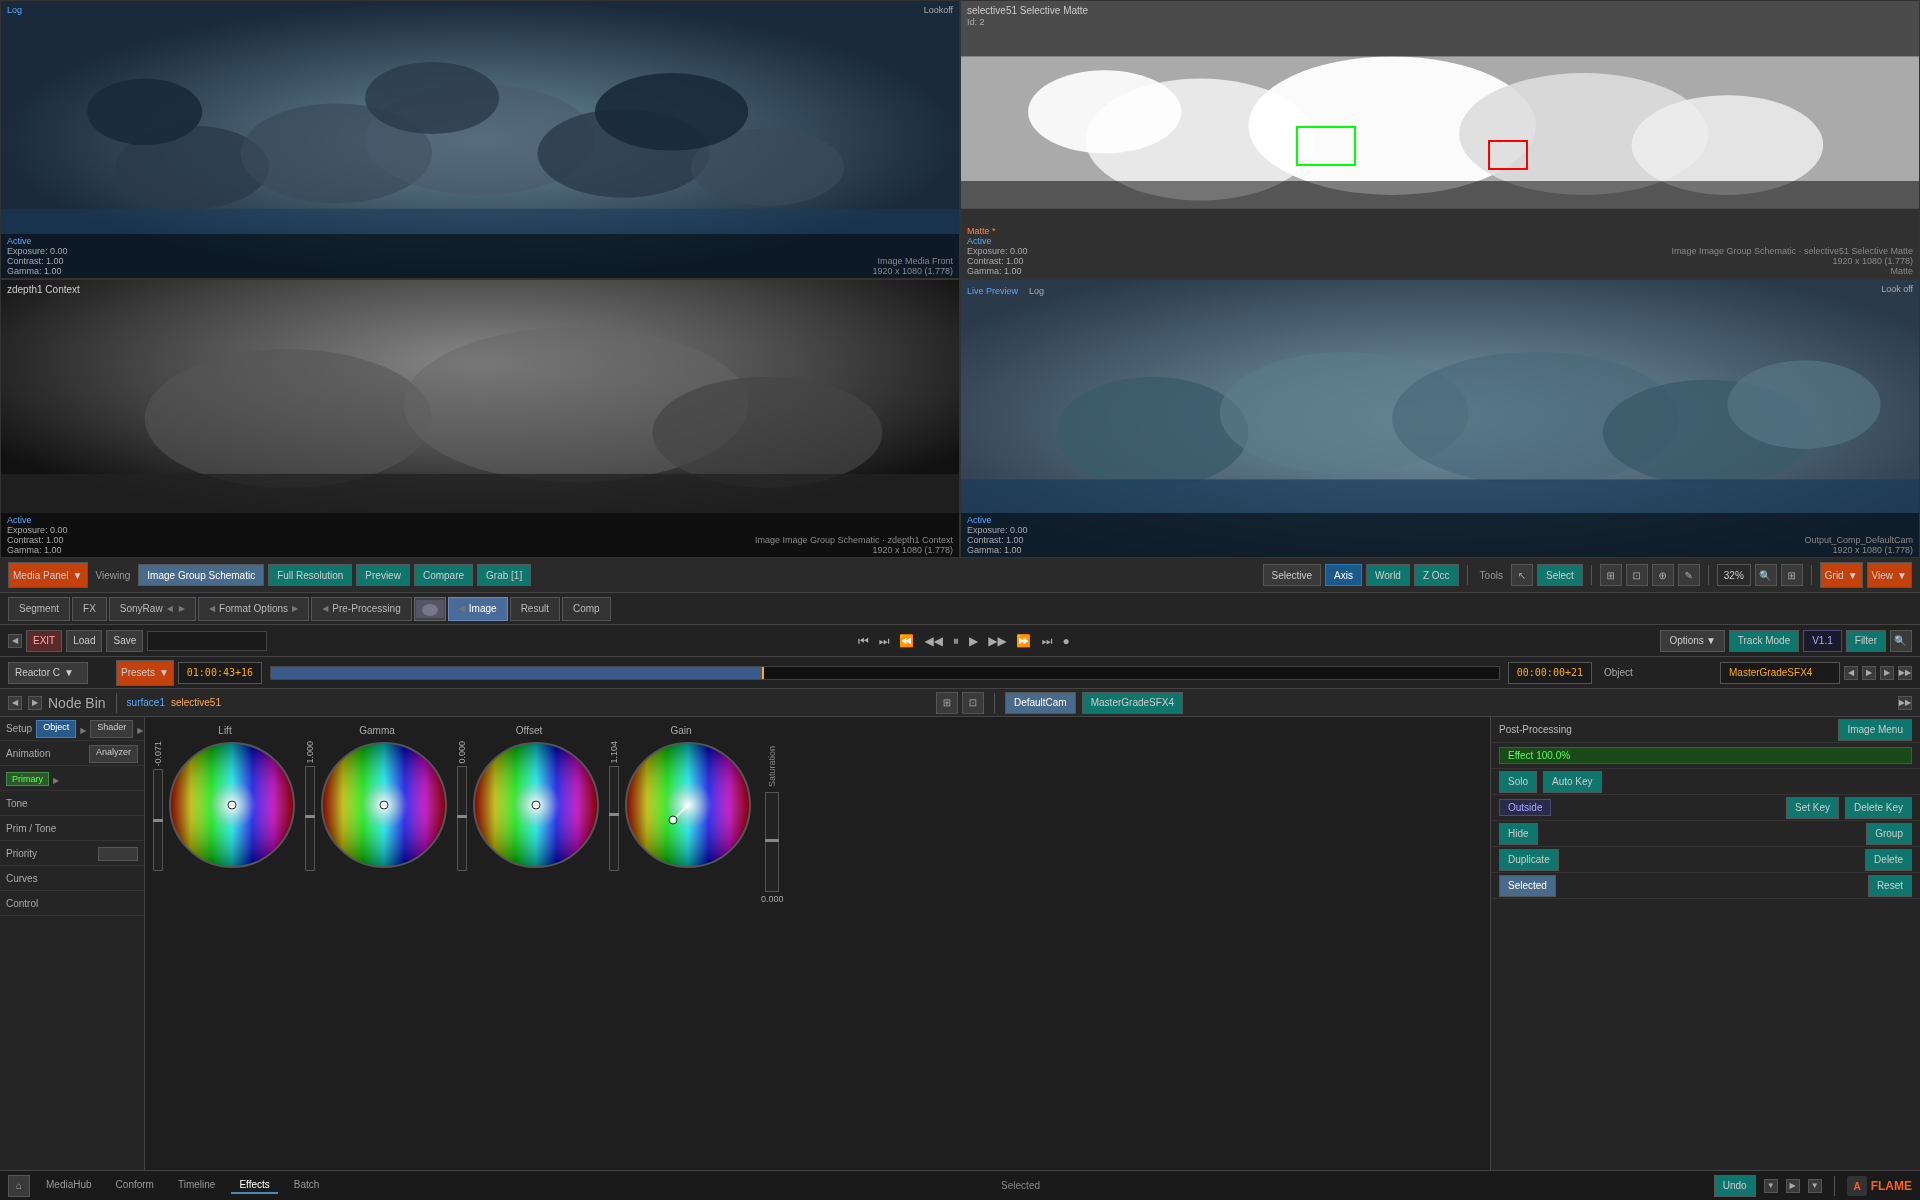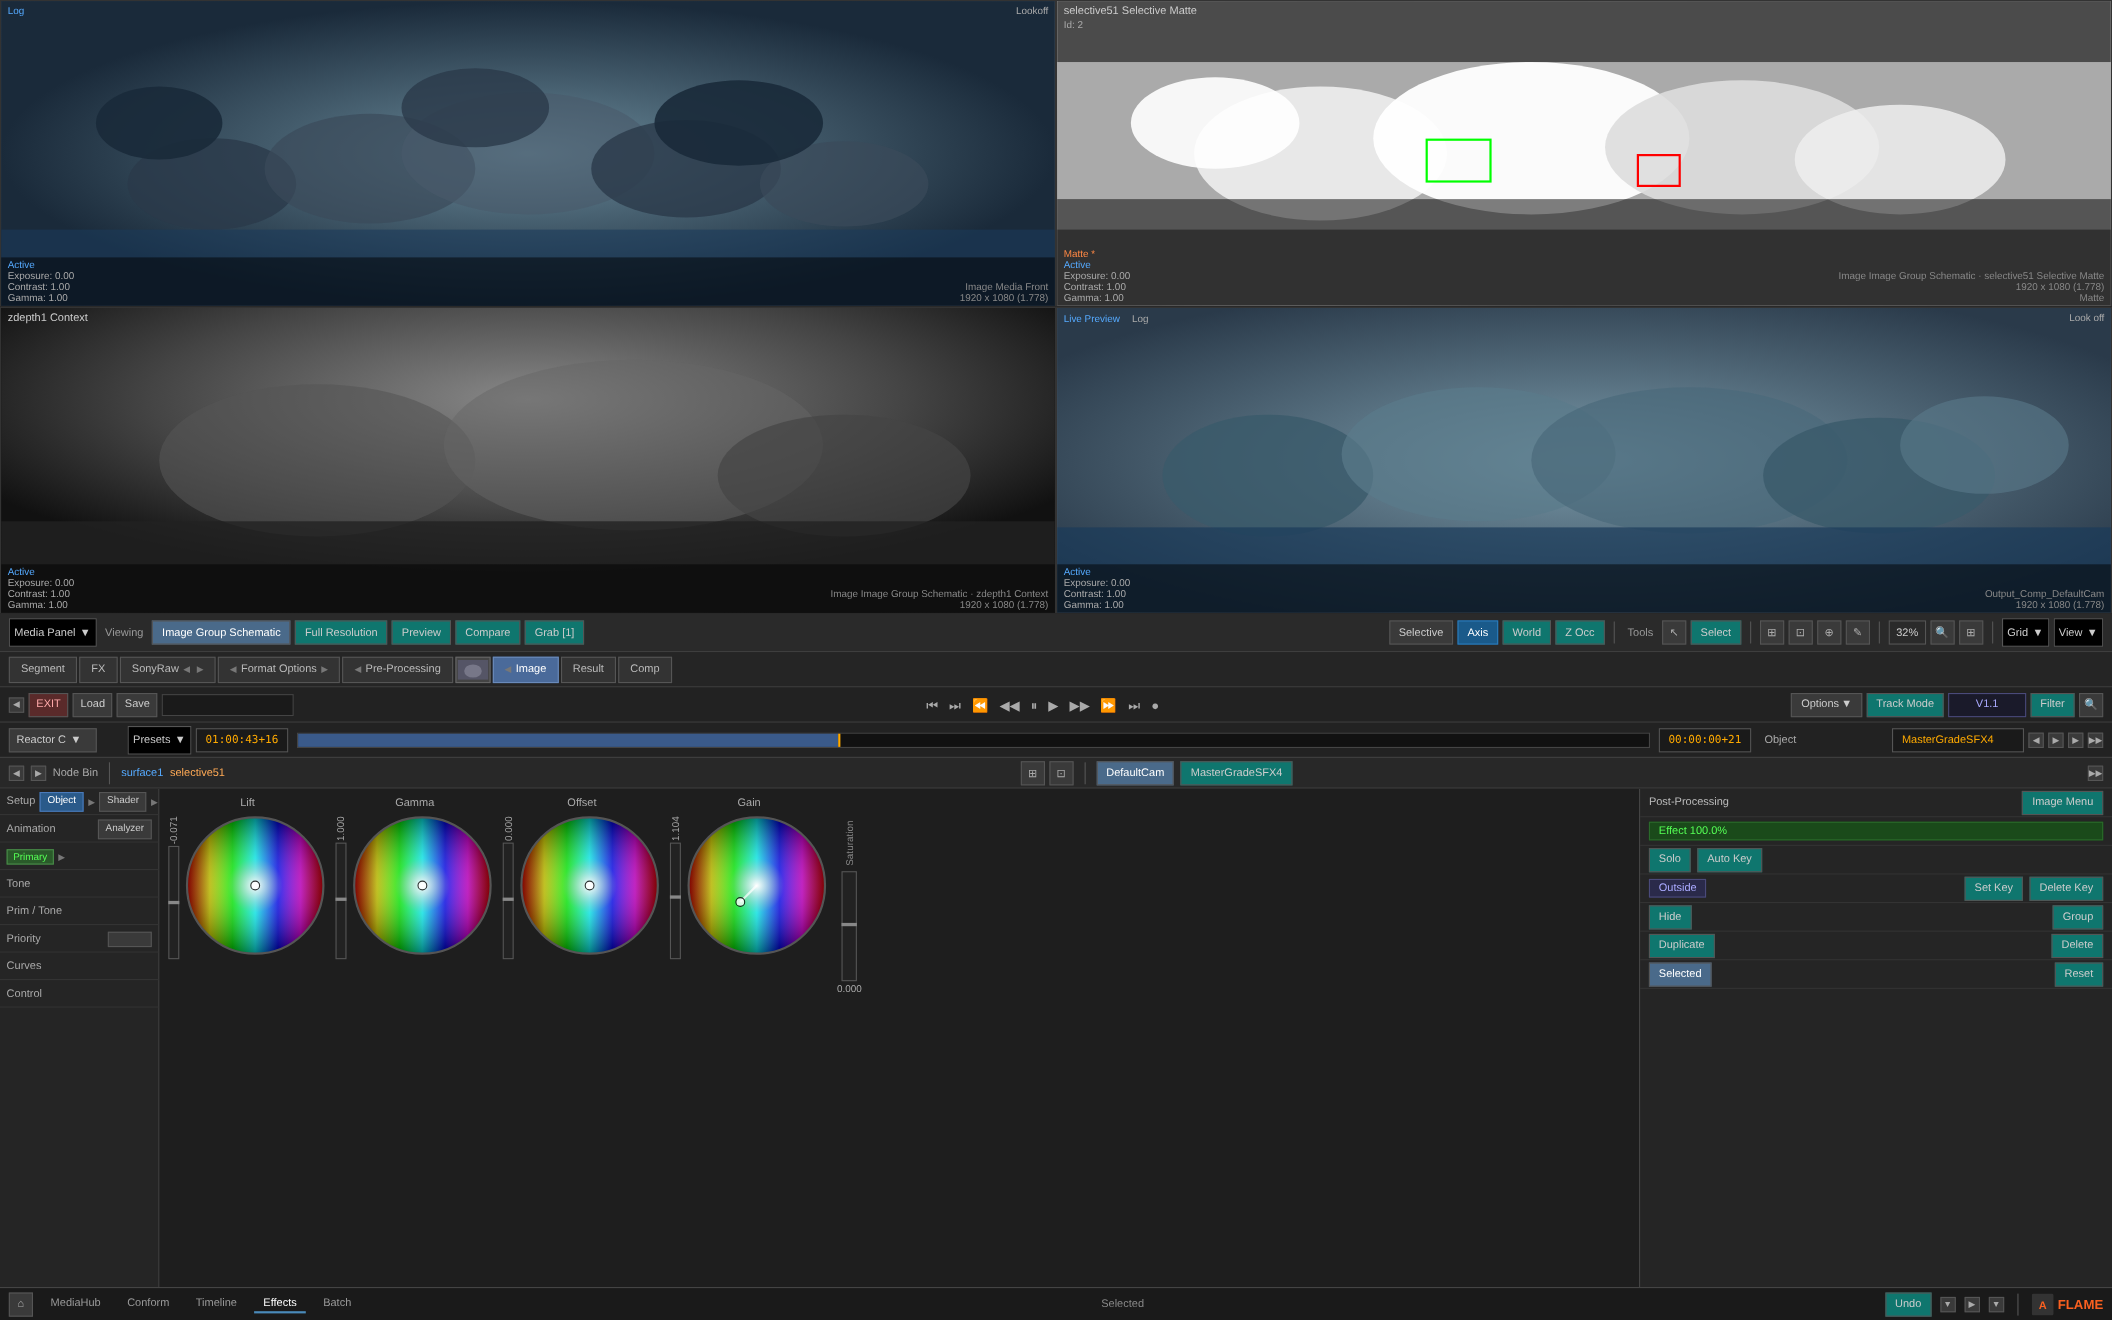--- a/index.html
+++ b/index.html
@@ -178,21 +178,21 @@
     }
 
     .toolbar-separator {
       width: 1px;
       height: 20px;
       background: #555;
       margin: 0 4px;
     }
 
     .toolbar-dropdown {
-      background: #000000;
+      background: #c2410c;
       color: #ccc;
       border: 1px solid #555;
       padding: 12px 4px;
       font-size: 10px;
       height: 22px;
       display: flex;
       align-items: center;
       gap: 4px;
       cursor: pointer;
     }
@@ -526,21 +526,21 @@
       cursor: pointer;
       display: flex;
       align-items: center;
       gap: 2px;
     }
 
     .v1-display {
       background: #1a1a2a;
       color: #aaf;
       border: 1px solid #4a4a7a;
-      padding: 2px 24px;
+      padding: 2px 8px;
       font-size: 10px;
       height: 22px;
       display: flex;
       align-items: center;
     }
 
     .object-display {
       background: #1a1a1a;
       color: #fa0;
       border: 1px solid #555;
@@ -880,21 +880,21 @@
     </div>
     <div class="nav-arrow">◀</div>
     <div class="nav-arrow">▶</div>
     <div class="nav-arrow">▶</div>
     <div class="nav-arrow">▶▶</div>
   </div>
 
   <div class="node-bar">
     <div class="nav-arrow">◀</div>
     <div class="nav-arrow">▶</div>
-    <span style="color:#aaa;font-size:10px;">Node Bin</span>
+    <span style="color:#aaa;font-size:14px;">Node Bin</span>
     <div class="toolbar-separator"></div>
     <span style="color:#5af;font-size:10px;">surface1</span>
     <span style="color:#fa5;font-size:10px;">selective51</span>
     <div class="spacer"></div>
     <div style="display:flex;gap:4px;align-items:center;">
       <div class="icon-btn">⊞</div>
       <div class="icon-btn">⊡</div>
     </div>
     <div class="toolbar-separator"></div>
     <div class="toolbar-btn active">DefaultCam</div>

